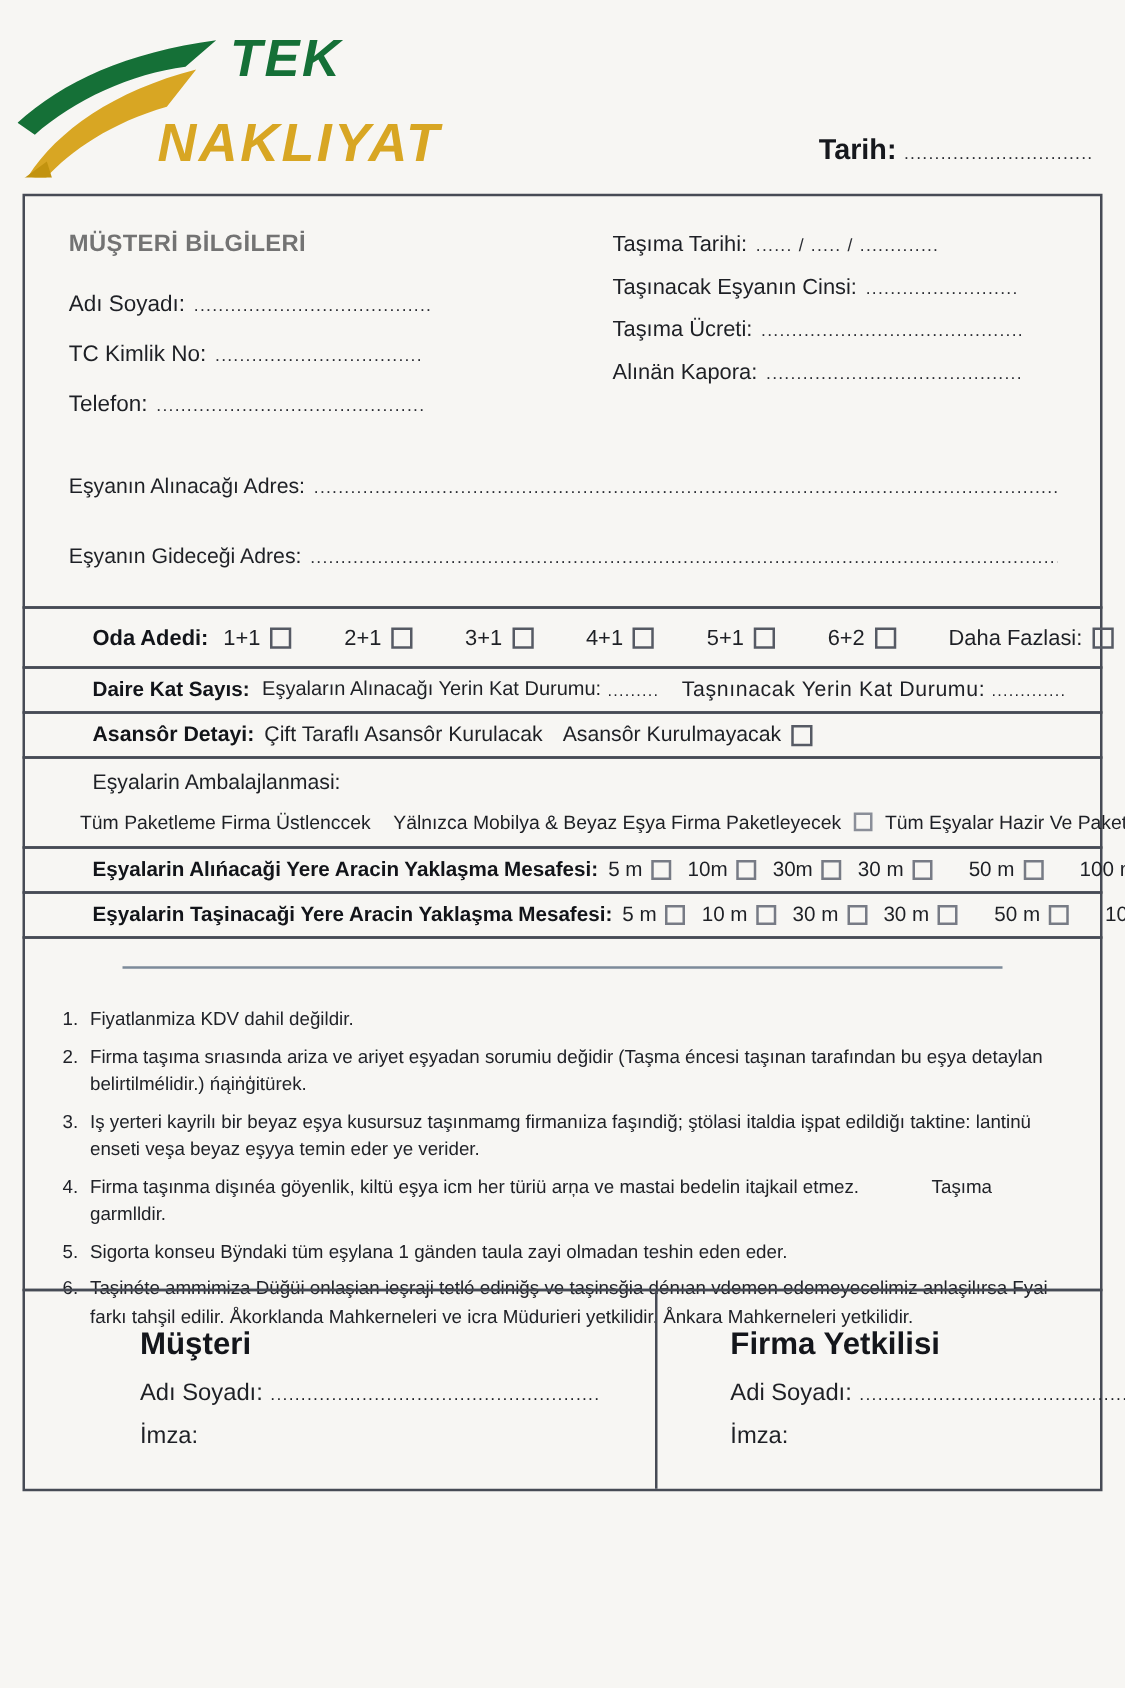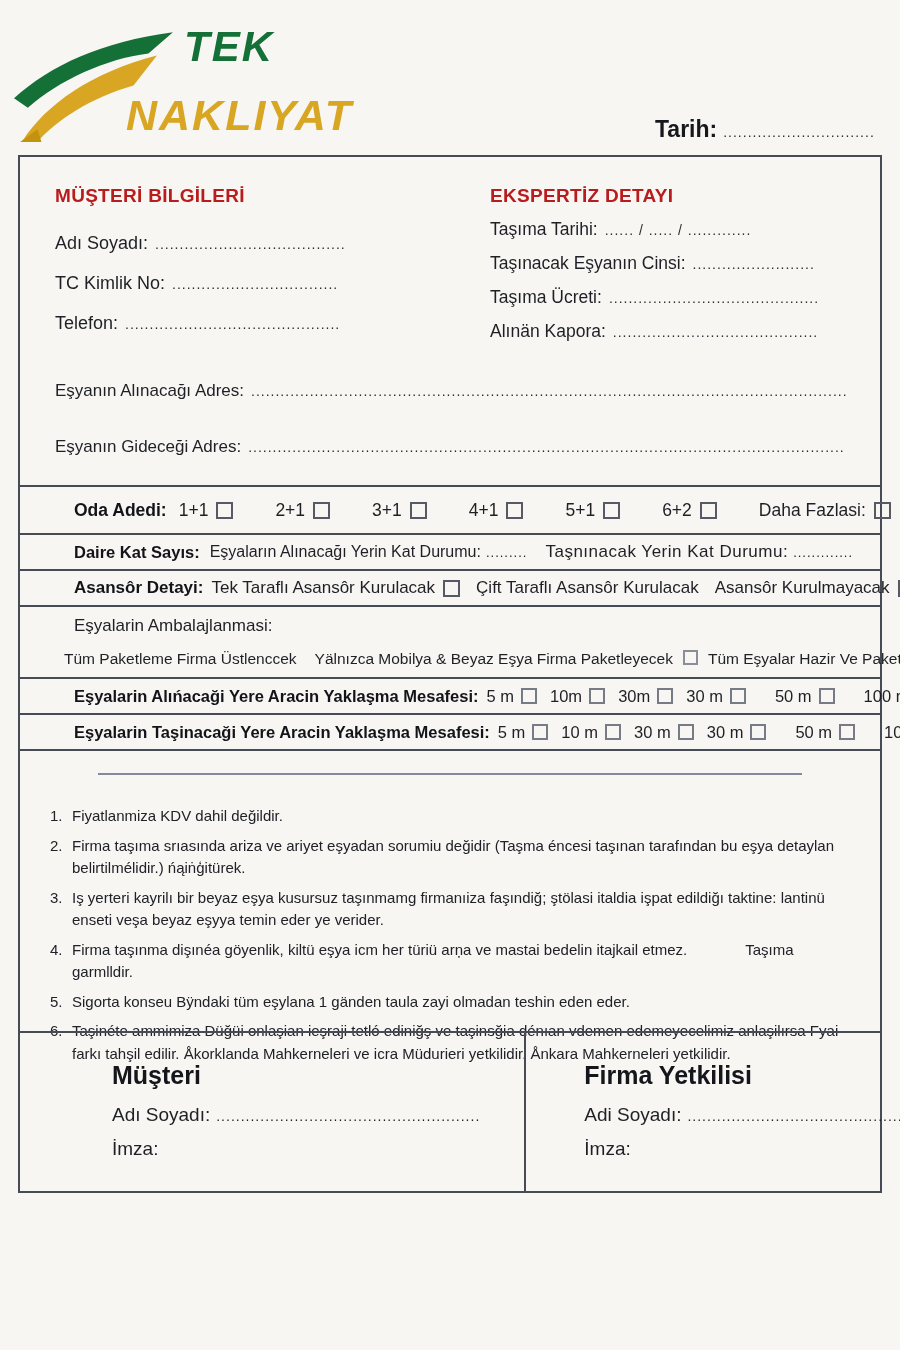--- a/index.html
+++ b/index.html
@@ -16,40 +16,40 @@
     position:absolute;left:170px;top:2px;
     font-size:42px;font-weight:800;font-style:italic;
     color:#157037;letter-spacing:2px;line-height:1;
   }
   .logo-nak{
     position:absolute;left:112px;top:70px;
     font-size:43px;font-weight:800;font-style:italic;
     color:#d8a623;letter-spacing:2px;line-height:1;text-align:right;
   }
   .tarih{
-    position:absolute;left:655px;top:116px;
+    position:absolute;left:655px;top:106px;
     font-size:23px;font-weight:700;color:#16181d;
     display:flex;align-items:baseline;gap:6px;white-space:nowrap;
   }
   .tarih .dots{font-size:14px;font-weight:400;letter-spacing:1px;color:#2a2c32;}
 
   
   .sheet{position:absolute;left:18px;top:155px;width:864px;}
   .fbox{
     box-sizing:border-box;border:2px solid #474b55;background:transparent;
     margin-top:-2px;position:relative;
   }
   .fbox:first-child{margin-top:0;}
 
   
   .box1{height:332px;padding:28px 34px 0 35px;}
   .cols{display:flex;}
   .col-left{width:55%;}
   .col-right{width:45%;}
-  .sec-head{font-size:19px;font-weight:700;color:#b91c1c;letter-spacing:.3px;margin:0 0 26px 0;}
+  .sec-head{font-size:19px;font-weight:700;color:#737373;letter-spacing:.3px;margin:0 0 26px 0;}
   .col-right .sec-head{margin-bottom:12px;}
   .field{display:flex;align-items:baseline;font-size:18px;margin-bottom:19px;white-space:nowrap;}
   .col-right .field{margin-bottom:13px;font-size:17.5px;}
   .field .dots, .addr .dots{font-size:14px;letter-spacing:1px;color:#2a2c32;margin-left:7px;overflow:hidden;}
   .addr{display:flex;align-items:baseline;font-size:17px;margin-top:0;white-space:nowrap;}
   .addr .dots{flex:1;}
   .addr1{margin-top:26px;}
   .addr2{margin-top:36px;}
 
   
@@ -137,21 +137,20 @@
         <div class="field">
           <span>TC Kimlik No:</span>
           <span class="dots">..................................</span>
         </div>
         <div class="field">
           <span>Telefon:</span>
           <span class="dots">............................................</span>
         </div>
       </div>
       <div class="col-right">
-        <div class="sec-head">EKSPERTİZ DETAYI</div>
         <div class="field">
           <span>Taşıma Tarihi:</span>
           <span class="dots">...... / ..... / .............</span>
         </div>
         <div class="field">
           <span>Taşınacak Eşyanın Cinsi:</span>
           <span class="dots">.........................</span>
         </div>
         <div class="field">
           <span>Taşıma Ücreti:</span>
@@ -209,24 +208,20 @@
     <span class="blabel">Daire Kat Sayıs:</span>
     <span>Eşyaların Alınacağı Yerin Kat Durumu:</span>
     <span class="dots">.........</span>
     <span class="d2">Taşnınacak Yerin Kat Durumu:</span>
     <span class="dots">.............</span>
   </div>
 
   <div class="fbox row row-asansor">
     <span class="blabel">Asansôr Detayi:</span>
     <span class="opt">
-      <span>Tek Taraflı Asansôr Kurulacak</span>
-      <span class="cb"></span>
-    </span>
-    <span class="opt">
       <span>Çift Taraflı Asansôr Kurulacak</span>
     </span>
     <span class="opt">
       <span>Asansôr Kurulmayacak</span>
       <span class="cb"></span>
     </span>
   </div>
 
   <div class="fbox row-ambalaj">
     <span class="blabel">Eşyalarin Ambalajlanmasi:</span>

